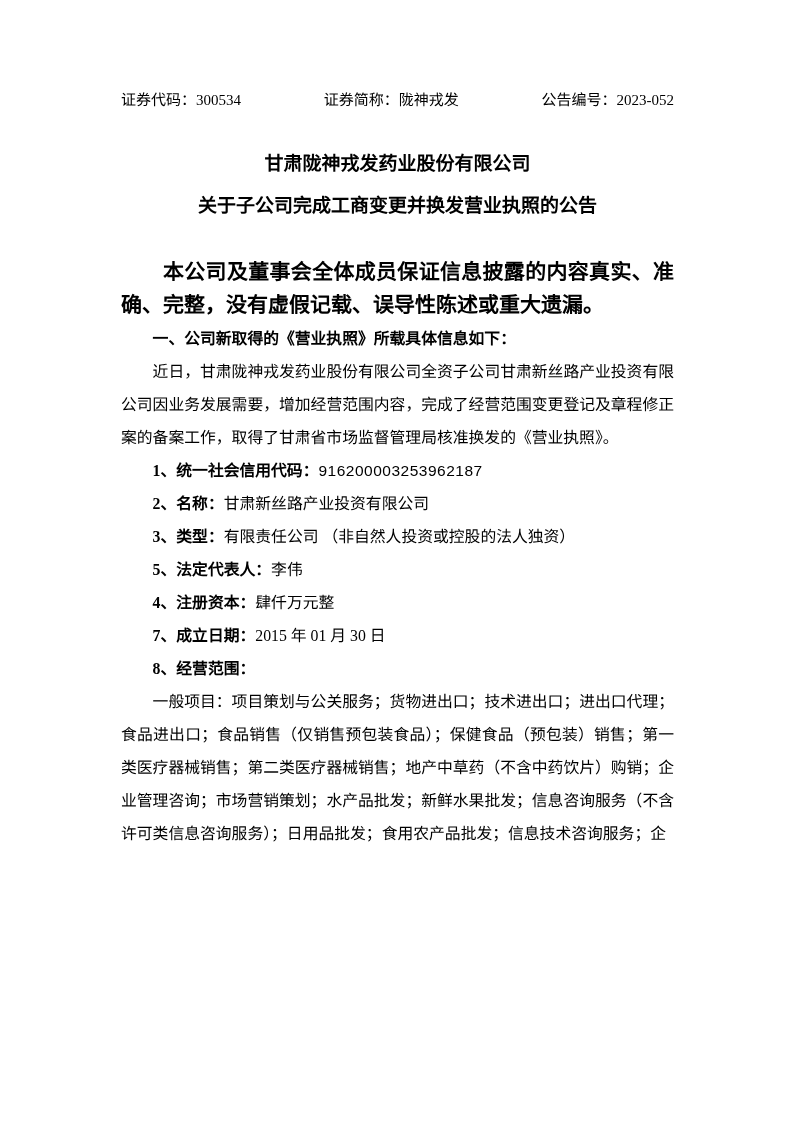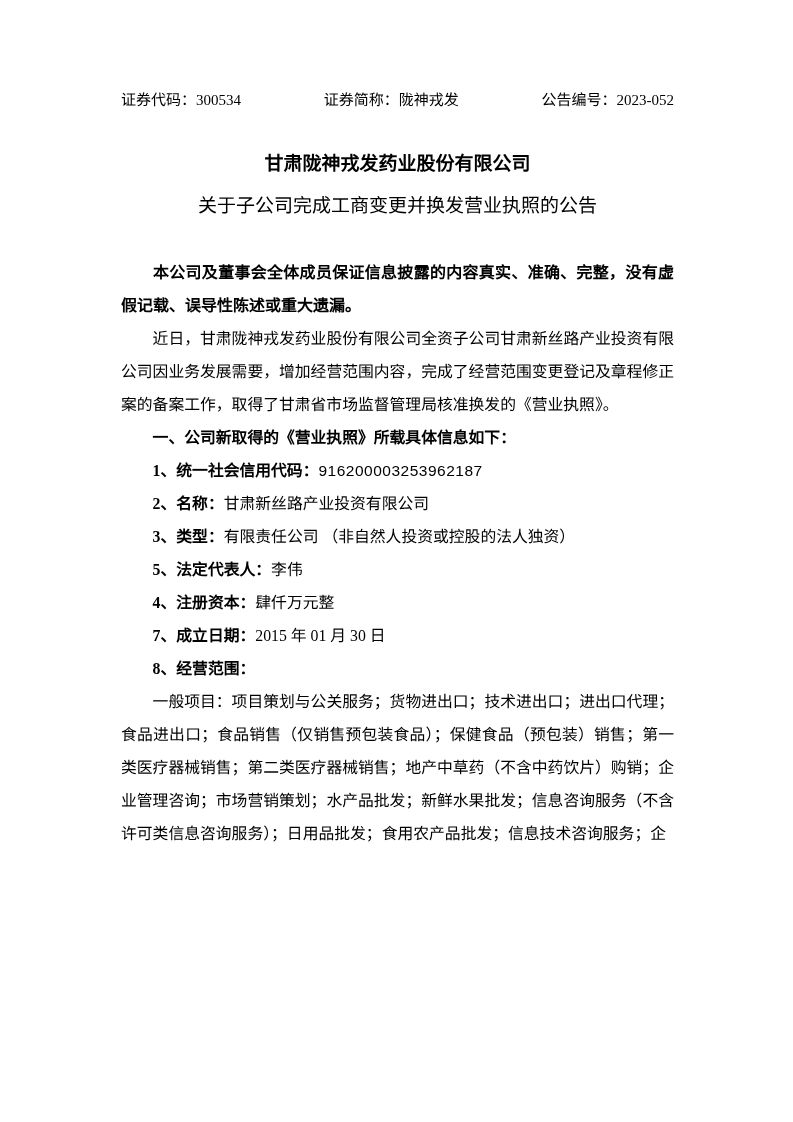--- a/index.html
+++ b/index.html
@@ -31,26 +31,26 @@
     margin: 40px 0 0 0;
     text-align: center;
     font-size: 19px;
     font-weight: bold;
     line-height: 27px;
   }
   .title2 {
     margin: 15px 0 0 0;
     text-align: center;
     font-size: 19px;
-    font-weight: normal;
+    font-weight: bold;
     line-height: 27px;
   }
   .declaration {
     margin: 37px 0 0 0;
-    font-size: 16px;
+    font-size: 21px;
     font-weight: bold;
     line-height: 33px;
     text-indent: 2em;
     text-align: justify;
   }
   p.body {
     margin: 0;
     font-size: 15.8px;
     line-height: 33px;
     text-align: justify;
@@ -75,23 +75,23 @@
     <span>证券代码：300534</span>
     <span>证券简称：陇神戎发</span>
     <span>公告编号：2023-052</span>
   </div>
 
   <div class="title1">甘肃陇神戎发药业股份有限公司</div>
   <div class="title2">关于子公司完成工商变更并换发营业执照的公告</div>
 
   <p class="declaration">本公司及董事会全体成员保证信息披露的内容真实、准确、完整，没有虚假记载、误导性陈述或重大遗漏。</p>
 
+  <p class="body indent bold">一、公司新取得的《营业执照》所载具体信息如下：</p>
+
   <p class="body indent gap-top">近日，甘肃陇神戎发药业股份有限公司全资子公司甘肃新丝路产业投资有限公司因业务发展需要，增加经营范围内容，完成了经营范围变更登记及章程修正案的备案工作，取得了甘肃省市场监督管理局核准换发的《营业执照》。</p>
-
-  <p class="body indent bold">一、公司新取得的《营业执照》所载具体信息如下：</p>
 
   <p class="body indent"><span class="item-label">1、统一社会信用代码：</span><span class="item-value code-value">916200003253962187</span></p>
 
   <p class="body indent"><span class="item-label">2、名称：</span><span class="item-value">甘肃新丝路产业投资有限公司</span></p>
 
   <p class="body indent"><span class="item-label">3、类型：</span><span class="item-value">有限责任公司 （非自然人投资或控股的法人独资）</span></p>
 
 
   <p class="body indent"><span class="item-label">5、法定代表人：</span><span class="item-value">李伟</span></p>
 

